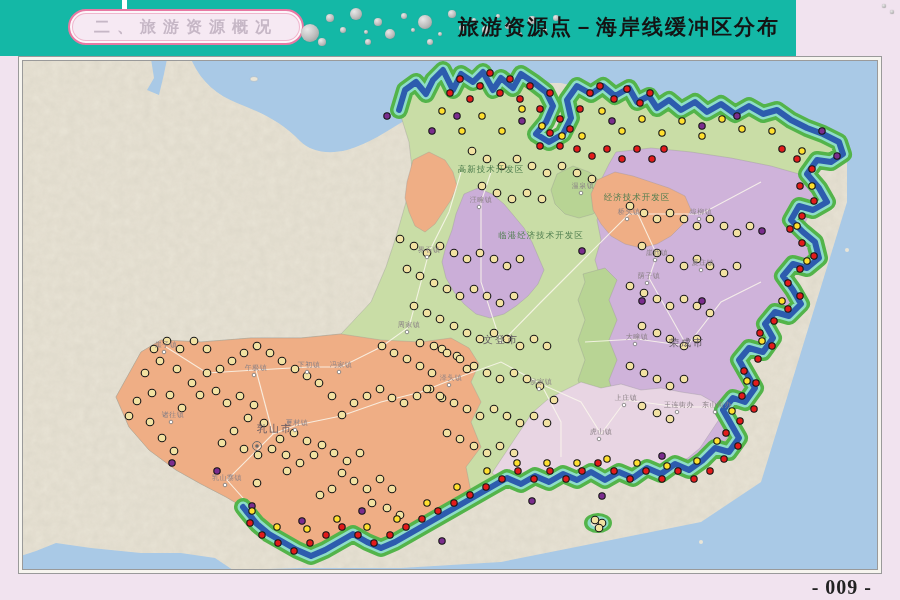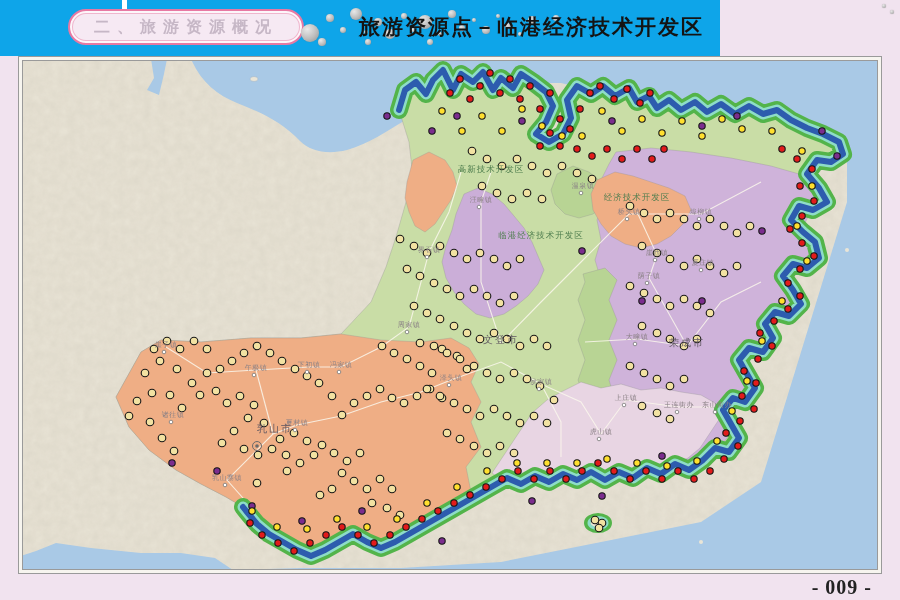--- a/index.html
+++ b/index.html
@@ -2,21 +2,21 @@
 <html><head>
 <meta charset="utf-8">
 <style>
   html,body{margin:0;padding:0;}
   body{
     width:900px;height:600px;position:relative;overflow:hidden;
     background:#f1e3ef;
     font-family:"Liberation Sans","DejaVu Sans",sans-serif;
   }
   
-  .header{position:absolute;left:0;top:0;width:720px;height:56px;background:#0ea5e9;}
+  .header{position:absolute;left:0;top:0;width:796px;height:56px;background:#14b8a6;}
   .hdr-bar{position:absolute;left:122px;top:0;width:5px;height:40px;background:#ffffff;}
   .section-pill{
     position:absolute;left:68px;top:9px;width:232px;height:32px;border-radius:18px;
     border:2px solid #e779a3;background:#f6e9f3;
     box-shadow:inset 0 0 0 2px #fdf6fa, inset 0 0 0 3px #efb6cd;
     display:flex;align-items:center;justify-content:center;
   }
   .section-pill span{color:#c6b7c6;font-size:16px;letter-spacing:7px;font-weight:bold;}
   .page-title{
     position:absolute;right:16px;top:13px;font-size:21px;font-weight:bold;color:#141414;
@@ -105,21 +105,21 @@
       <div class="bubble" style="left: 518px; top: 32px; width: 4px; height: 4px;"></div>
       <div class="bubble" style="left: 528px; top: 16px; width: 8px; height: 8px;"></div>
       <div class="bubble" style="left: 543px; top: 28px; width: 4px; height: 4px;"></div>
       <div class="bubble" style="left: 553px; top: 15px; width: 6px; height: 6px;"></div>
       <div class="bubble" style="left: 318px; top: 38px; width: 8px; height: 8px;"></div>
       <div class="bubble" style="left: 365px; top: 39px; width: 6px; height: 6px;"></div>
       <div class="bubble" style="left: 427px; top: 39px; width: 6px; height: 6px;"></div>
       <div class="bubble" style="left: 882px; top: 4px; width: 4px; height: 4px;"></div>
       <div class="bubble" style="left: 890px; top: 10px; width: 4px; height: 4px;"></div>
     </div>
-  <div class="page-title">旅游资源点－临港经济技术开发区</div>
+  <div class="page-title">旅游资源点－海岸线缓冲区分布</div>
 </div>
 
 <div class="map-outer">
   <div class="map-canvas" id="mapCanvas">
 
     <div class="north">
       <div class="n">N</div>
       <svg width="30" height="34" viewBox="0 0 30 34">
         <path d="M15,2 L7,32 L15,24 Z" fill="#1a1a1a"></path>
         <path d="M15,2 L23,32 L15,24 Z" fill="#ffffff" stroke="#1a1a1a" stroke-width="1"></path>

